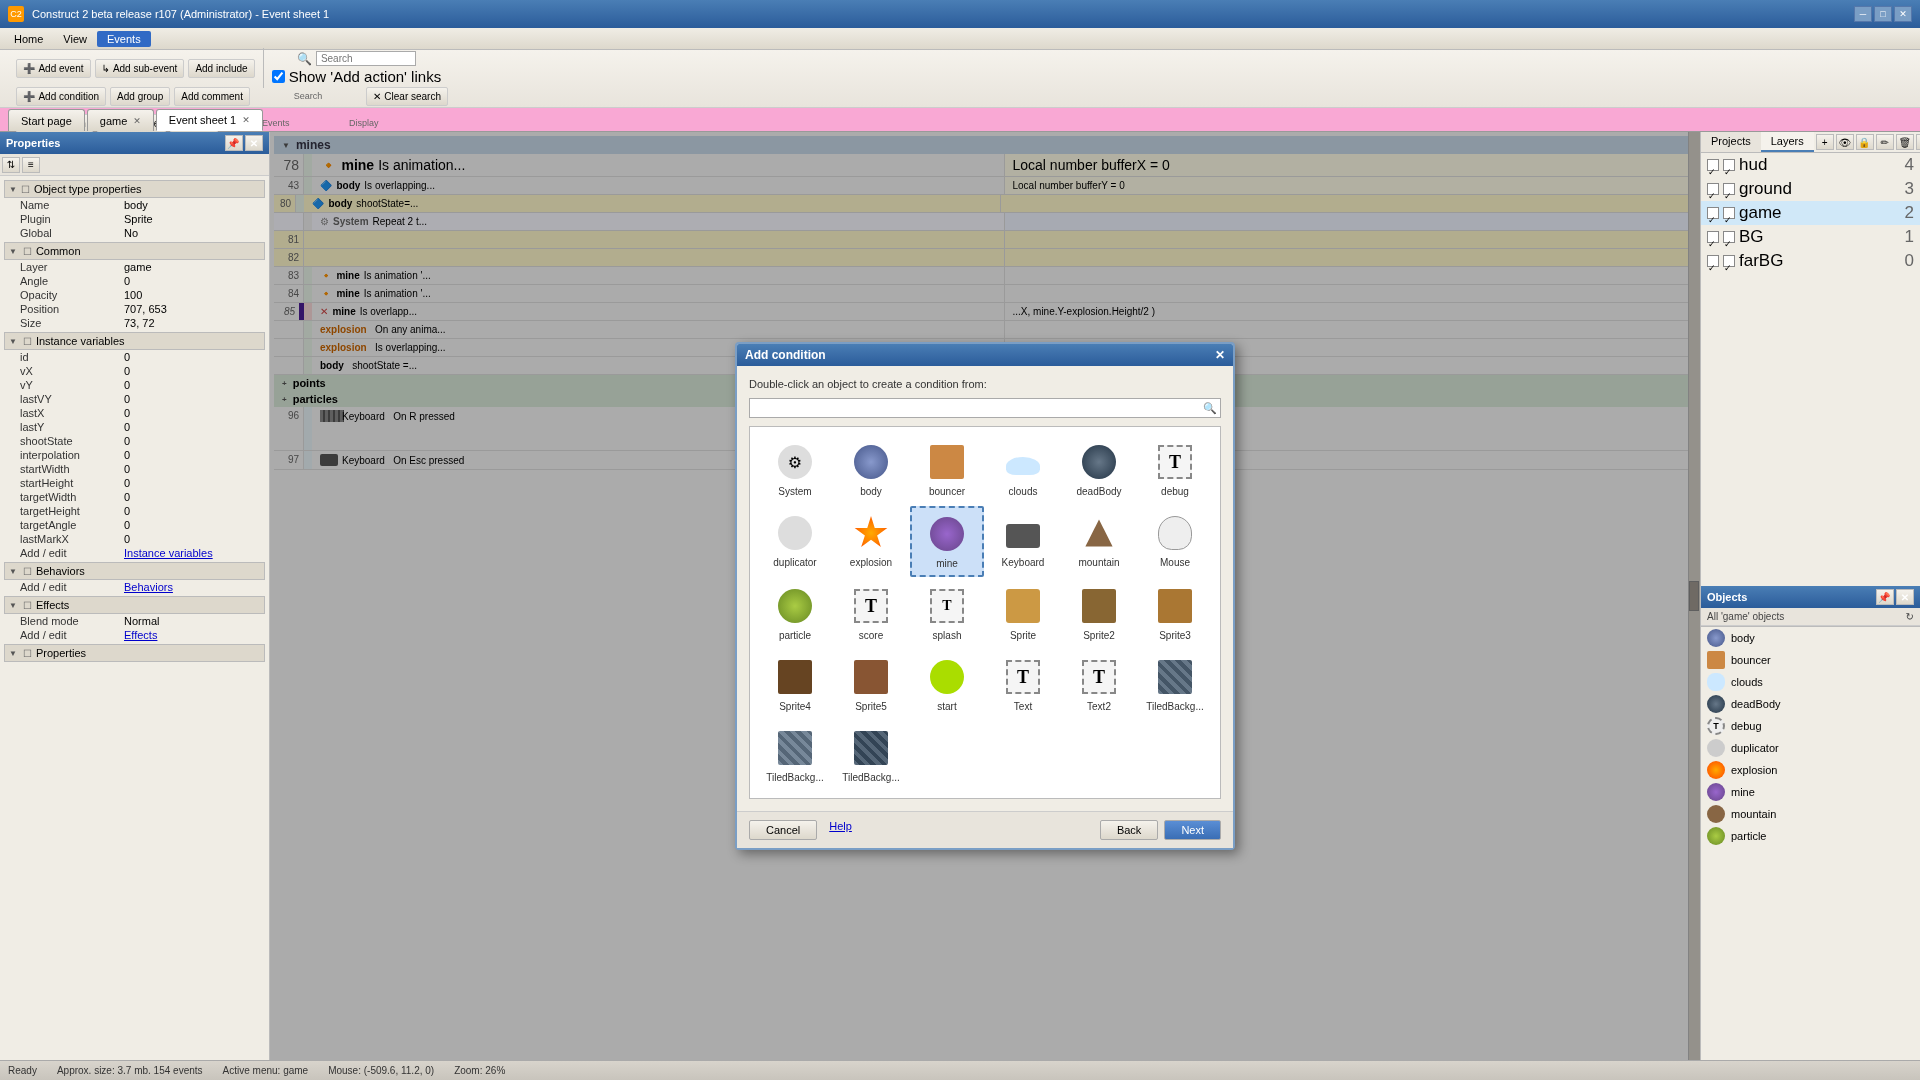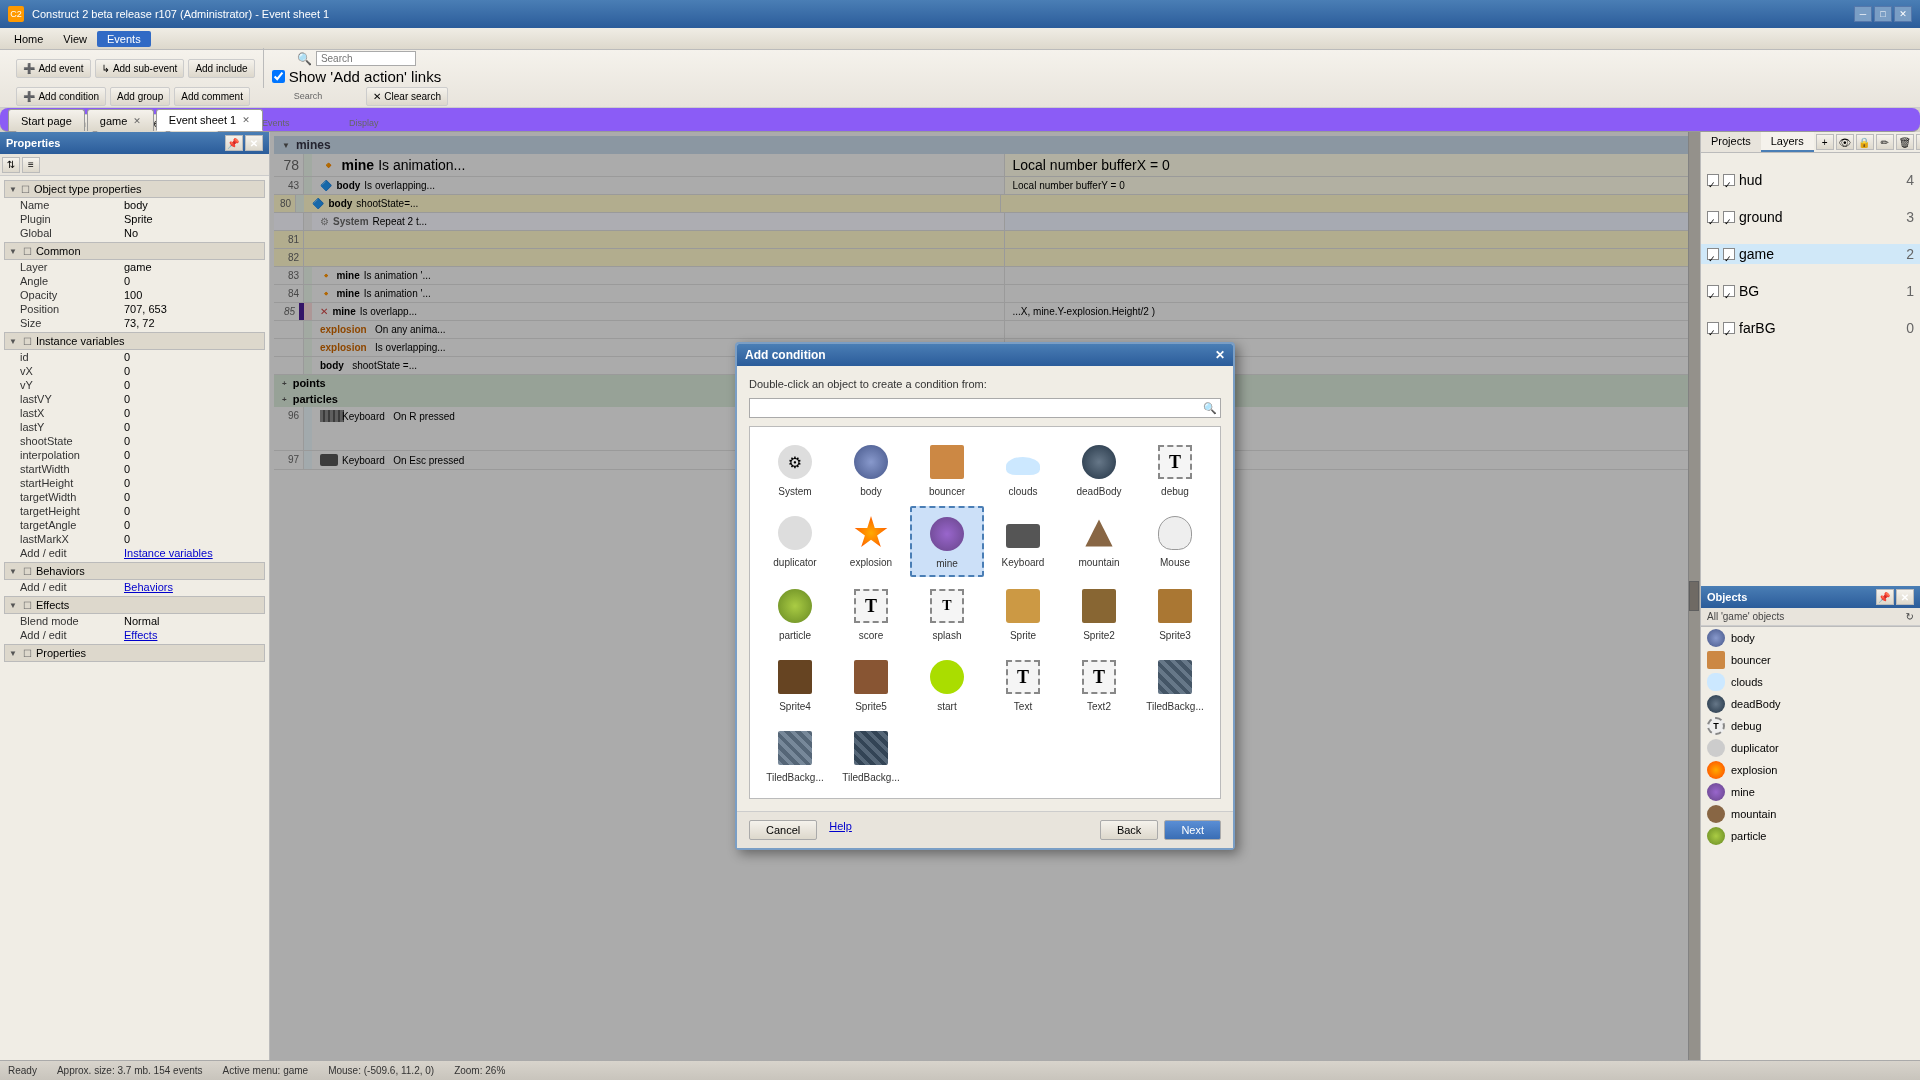--- a/index.html
+++ b/index.html
@@ -16,21 +16,21 @@
     .menu-item { padding: 2px 10px; font-size: 11px; cursor: pointer; border-radius: 2px; }
     .menu-item:hover, .menu-item.active { background: #316ac5; color: white; }
 
     
     .toolbar { height: 58px; background: linear-gradient(to bottom, #f5f2ec, #e8e4dc); border-bottom: 1px solid #ccc; display: flex; align-items: center; padding: 4px 8px; gap: 4px; flex-wrap: wrap; }
     .toolbar-btn { display: flex; align-items: center; gap: 3px; padding: 3px 6px; background: linear-gradient(to bottom, #f5f2ec, #ddd8cc); border: 1px solid #ccc; border-radius: 2px; cursor: pointer; font-size: 10px; white-space: nowrap; }
     .toolbar-sep { width: 1px; height: 40px; background: #bbb; margin: 0 4px; }
     .toolbar-search-row { display: flex; align-items: center; gap: 4px; }
 
     
-    .tab-bar { height: 24px; background: #8b5cf6; display: flex; align-items: flex-end; padding-left: 8px; border-bottom: 1px solid #999; border-radius: 8px; }
+    .tab-bar { height: 24px; background: #f9a8d4; display: flex; align-items: flex-end; padding-left: 8px; border-bottom: 1px solid #999; }
     .tab { height: 22px; padding: 0 12px; background: linear-gradient(to bottom, #f5f2ec, #ddd8cc); border: 1px solid #999; border-bottom: none; border-radius: 3px 3px 0 0; cursor: pointer; display: flex; align-items: center; font-size: 11px; margin-right: 2px; }
     .tab.active { background: white; border-bottom: 1px solid white; z-index: 1; }
     .tab-close { margin-left: 6px; color: #666; font-size: 9px; }
 
     
     .main-layout { display: flex; height: calc(1080px - 28px - 22px - 58px - 24px - 20px); }
 
     
     .left-panel { width: 270px; background: #f0ede5; border-right: 1px solid #bbb; display: flex; flex-direction: column; }
     .panel-header { background: linear-gradient(to bottom, #4a7eb5, #2b5c9a); color: white; height: 22px; display: flex; align-items: center; padding: 0 6px; font-size: 11px; font-weight: bold; }
@@ -48,21 +48,21 @@
 
     
     .center-area { flex: 1; background: #f5f5f5; overflow: hidden; position: relative; }
     .event-sheet { height: 100%; overflow-y: auto; padding: 4px; }
     .mines-header { background: #c8d8e8; padding: 2px 8px; font-weight: bold; font-size: 12px; display: flex; align-items: center; gap: 4px; }
     .group-header { background: #d8e8d8; padding: 2px 8px; font-weight: bold; display: flex; align-items: center; gap: 4px; }
 
     
     .right-panel { width: 220px; background: #f0ede5; border-left: 1px solid #bbb; display: flex; flex-direction: column; }
     .layers-panel { flex: 1; overflow-y: auto; }
-    .layer-row { display: flex; align-items: center; padding: 2px 6px; gap: 4px; font-size: 14px; cursor: pointer; margin-top: 17px; }
+    .layer-row { display: flex; align-items: center; padding: 2px 6px; gap: 4px; font-size: 17px; cursor: pointer; }
     .layer-check { width: 12px; height: 12px; border: 1px solid #888; background: white; }
     .layer-check.checked::after { content: '✓'; font-size: 9px; }
     .layer-name { flex: 1; }
     .layer-num { width: 20px; text-align: right; color: #666; }
 
     .objects-panel { flex: 1; overflow-y: auto; border-top: 1px solid #bbb; }
     .objects-header { background: linear-gradient(to bottom, #4a7eb5, #2b5c9a); color: white; height: 22px; display: flex; align-items: center; padding: 0 6px; font-size: 11px; font-weight: bold; }
     .objects-subheader { padding: 3px 6px; font-size: 10px; color: #444; background: #e8e4dc; border-bottom: 1px solid #ccc; }
     .object-row { display: flex; align-items: center; padding: 2px 6px; gap: 6px; font-size: 11px; cursor: pointer; }
     .object-icon { width: 18px; height: 18px; border-radius: 50%; display: flex; align-items: center; justify-content: center; font-size: 9px; }

